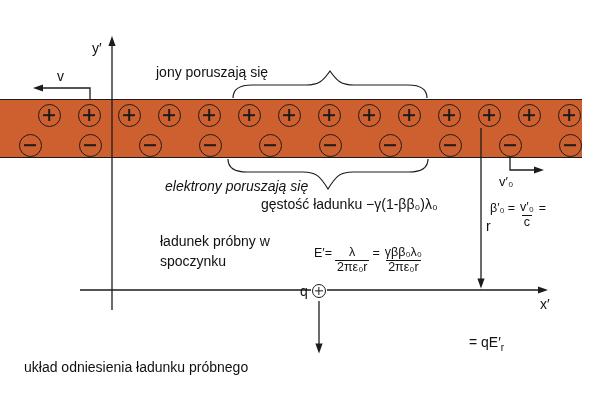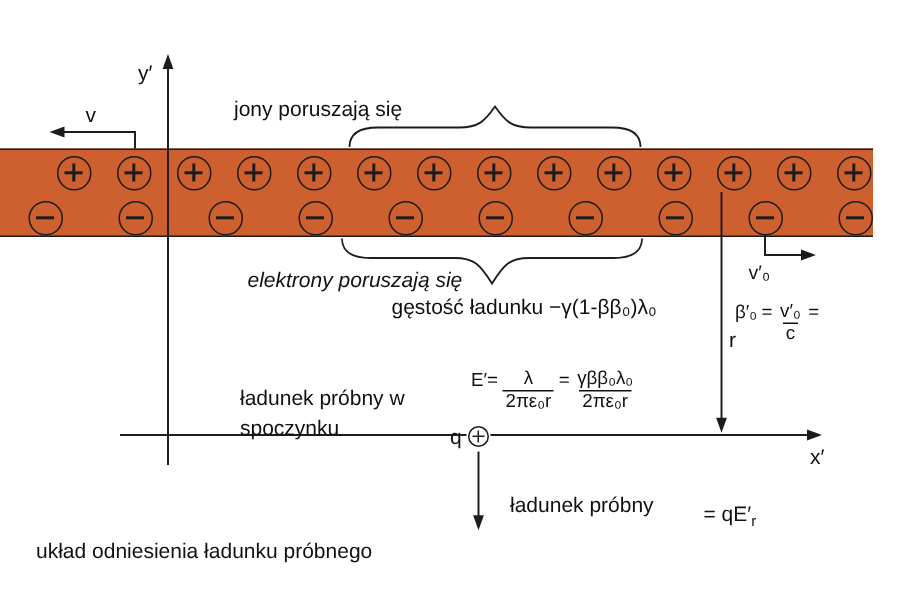--- a/index.html
+++ b/index.html
@@ -70,33 +70,32 @@
 
   <div class="lab" style="left:92px;top:40px;">y′</div>
   <div class="lab" style="left:540px;top:296px;">x′</div>
   <div class="lab" style="left:57px;top:68px;">v</div>
   <div class="lab small" style="left:499px;top:173px;">v′₀</div>
 
   <div class="lab" style="left:156px;top:64px;">jony poruszają się</div>
   <div class="lab" style="left:165px;top:178px;font-style:italic;">elektrony poruszają się</div>
   <div class="lab" style="left:261px;top:196px;">gęstość ładunku −γ(1-ββ₀)λ₀</div>
 
-  <div class="lab twoline" style="left:160px;top:255px;line-height:20px;">
+  <div class="lab twoline" style="left:160px;top:231px;line-height:20px;">
     <span>ładunek próbny w</span>
     <span>spoczynku</span>
   </div>
 
   <div class="lab" style="left:24px;top:315px;margin-top:44px;">układ odniesienia ładunku próbnego</div>
 
   <div class="lab" style="left:486px;top:218px;">r</div>
   <div class="lab" style="left:300px;top:283px;">q</div>
   <div class="qcharge"></div>
 
   <div class="lab twoline" style="left:340px;top:326px;line-height:20px;">
-    <span>ładunek próbny</span>
   </div>
   <div class="lab" style="left:469px;top:334px;">
     <span>= qE′</span><sub>r</sub>
   </div>
 
   <div class="formula" style="left:490px;top:201px;">
     <span>β′₀</span>
     <span>=</span>
     <span class="frac">
       <span class="num">v′₀</span>

